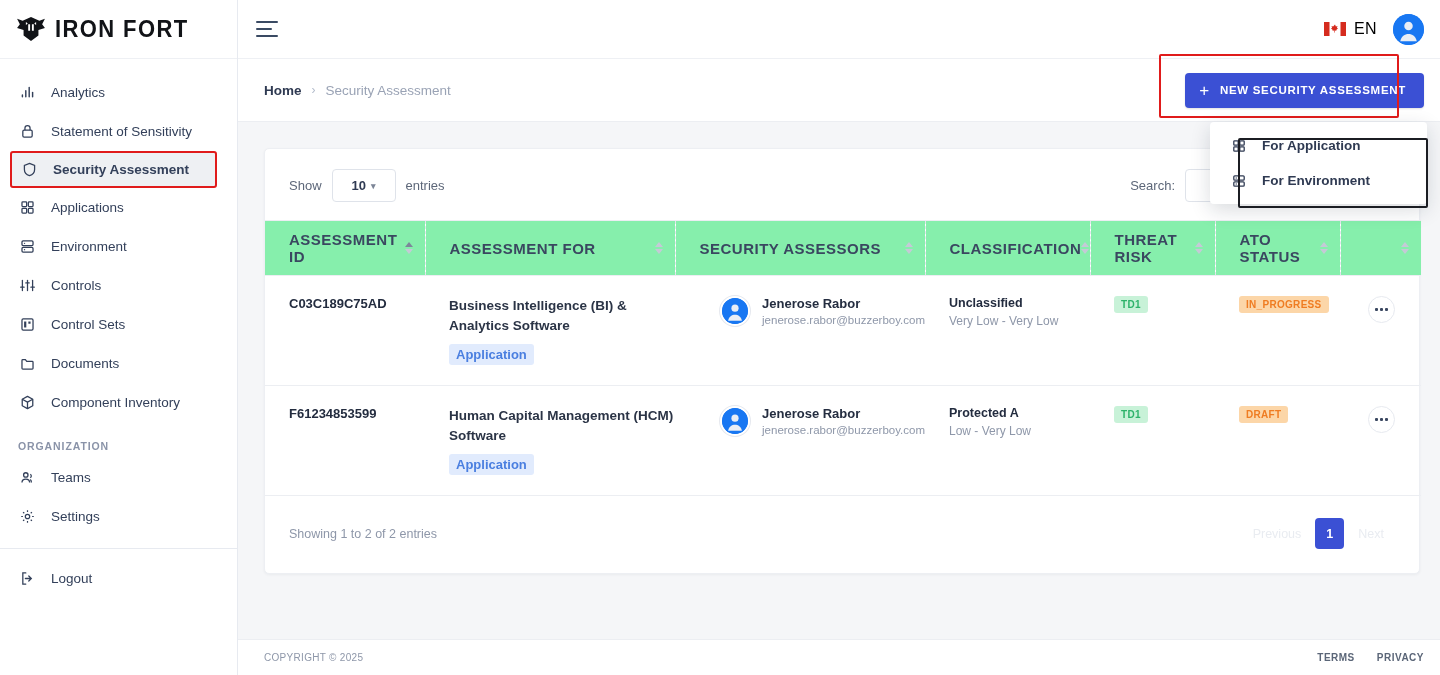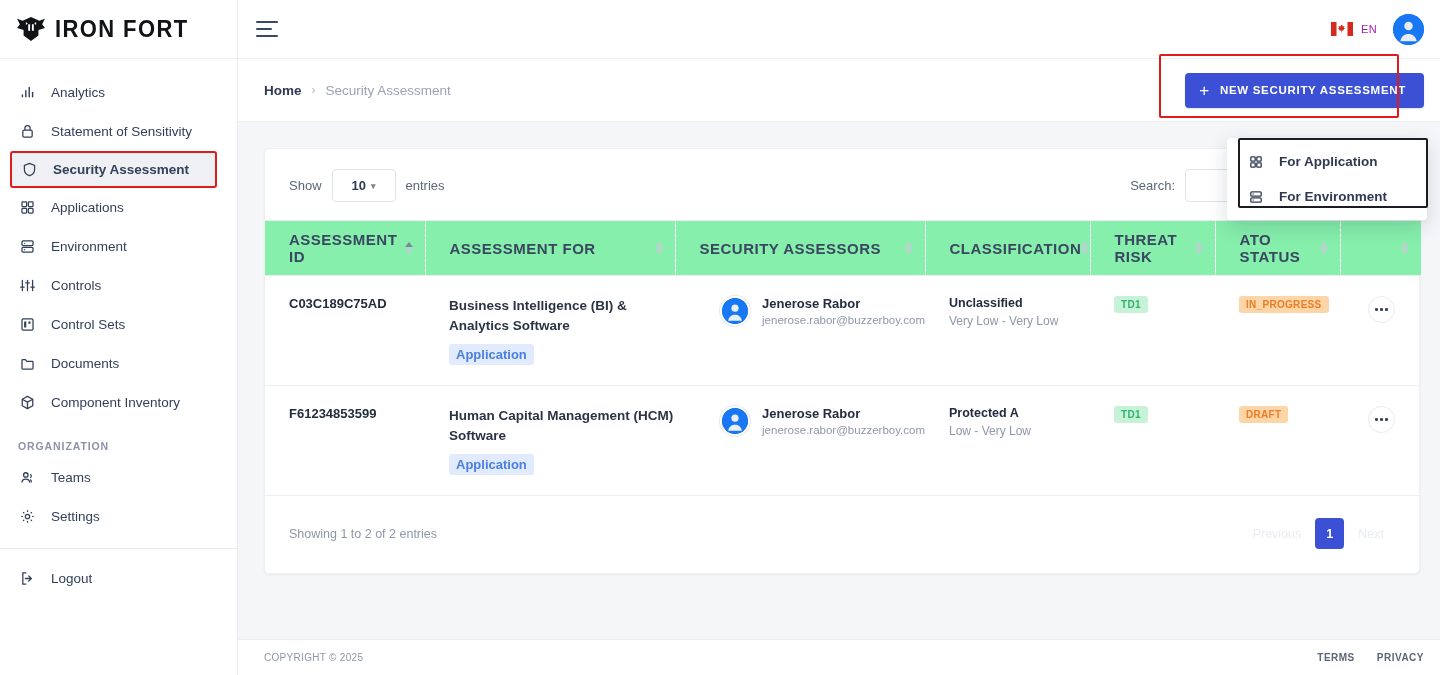--- a/index.html
+++ b/index.html
@@ -61,21 +61,21 @@
     border-bottom: 1px solid #eef0f4;
   }
   .hamburger { width: 22px; height: 16px; display: flex; flex-direction: column; justify-content: space-between; cursor: pointer; }
   .hamburger i { display: block; height: 2px; background: #3a4a63; border-radius: 1px; }
   .hamburger i:nth-child(1) { width: 22px; }
   .hamburger i:nth-child(2) { width: 16px; }
   .hamburger i:nth-child(3) { width: 22px; }
   .topbar-right { display: flex; align-items: center; gap: 16px; }
   .lang { display: flex; align-items: center; gap: 8px; cursor: pointer; }
   .flag { width: 22px; height: 14px; display: block; }
-  .lang-code { font-size: 11px; color: #a21caf; letter-spacing: .4px; }
+  .lang-code { font-size: 16px; color: #000000; letter-spacing: .4px; }
   .avatar {
     width: 31px; height: 31px; border-radius: 50%; background: #1877f2;
     display: flex; align-items: center; justify-content: center; cursor: pointer;
     overflow: hidden; position: relative;
   }
   .avatar svg { width: 31px; height: 31px; display:block; }
 
   
   .crumbbar {
     height: 63px; background: #fff; display: flex; align-items: center;
@@ -96,21 +96,21 @@
     background: #3b50d4; color: #fff; border: none; border-radius: 4px;
     height: 35px; padding: 0 18px 0 14px; display: flex; align-items: center;
     gap: 10px; font-size: 11.5px; font-weight: 700; letter-spacing: .7px;
     cursor: pointer; font-family: "Liberation Sans", sans-serif;
     box-shadow: 0 1px 2px rgba(0,0,0,.12);
   }
   .newbtn .plus { font-size: 17px; font-weight: 400; line-height: 1; }
 
   
   .dropdown {
-    position: absolute; right: 19px; top: 138px; width: 200px;
+    position: absolute; right: 19px; top: 122px; width: 217px;
     background: #fff; border-radius: 4px;
     box-shadow: 0 6px 20px rgba(20,28,48,.16);
     z-index: 40; padding: 6px 0;
   }
   .dropdown-outline {
     position: absolute; right: 18px; top: 138px; width: 190px; height: 70px;
     border: 2px solid #1b1d23; border-radius: 2px; pointer-events: none; z-index: 41;
   }
   .dd-item {
     display: flex; align-items: center; gap: 14px; height: 35px;

